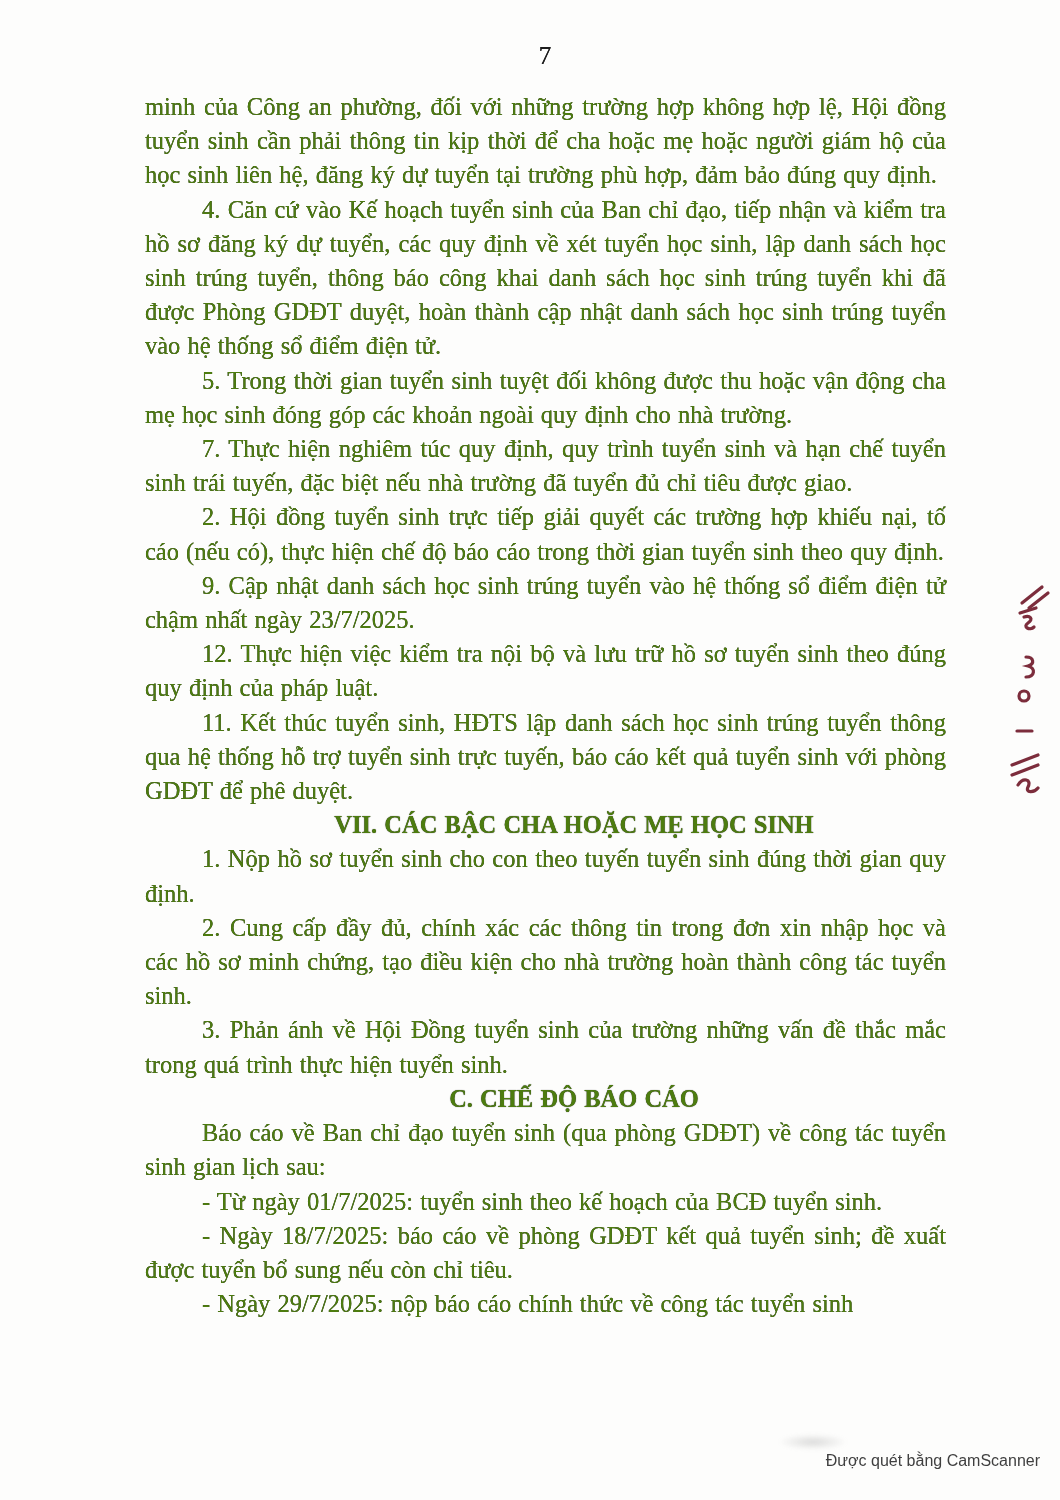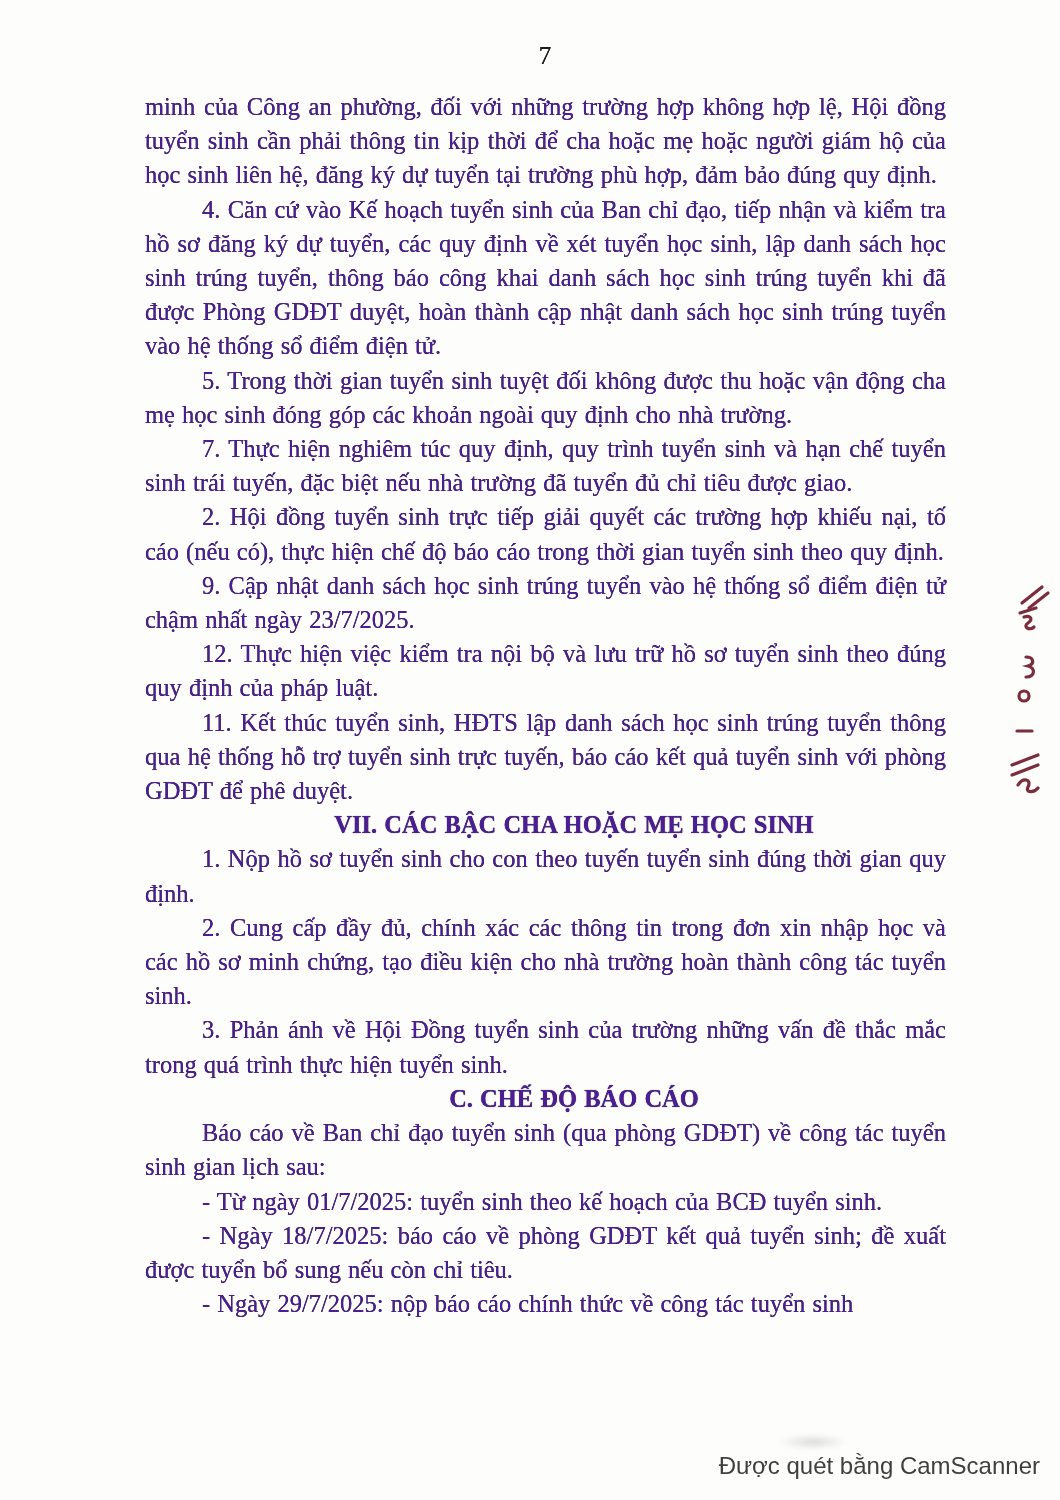--- a/index.html
+++ b/index.html
@@ -16,21 +16,21 @@
     position:absolute;
     top:42px; left:145px; width:800px;
     text-align:center;
     font-size:25px;
     color:#1d1d1d;
     text-shadow:0 0 0.5px #1d1d1d;
   }
   .content {
     position:absolute;
     top:90px; left:145px; width:801px;
-    color:#4c1d95;
+    color:#4d7c0f;
   }
   .content p {
     margin:0;
     font-size:24.5px;
     line-height:34.2px;
     text-align:justify;
     text-indent:57px;
     word-spacing:1px;
     text-shadow:0 0 0.6px #1c1c1c;
   }
@@ -52,21 +52,21 @@
     background:radial-gradient(ellipse at center,#9a9a9a 0%,rgba(154,154,154,0) 70%);
     opacity:0.35;
     filter:blur(2px);
   }
   .footer {
     position:absolute;
     left:0; top:1452px;
     width:1040px;
     text-align:right;
     font-family:"Liberation Sans","DejaVu Sans",sans-serif;
-    font-size:24px;
+    font-size:16px;
     color:#3f3f3f;
   }
 </style>
 </head>
 <body>
 
 <div class="page">
 
   <div class="page-number">7</div>
 

